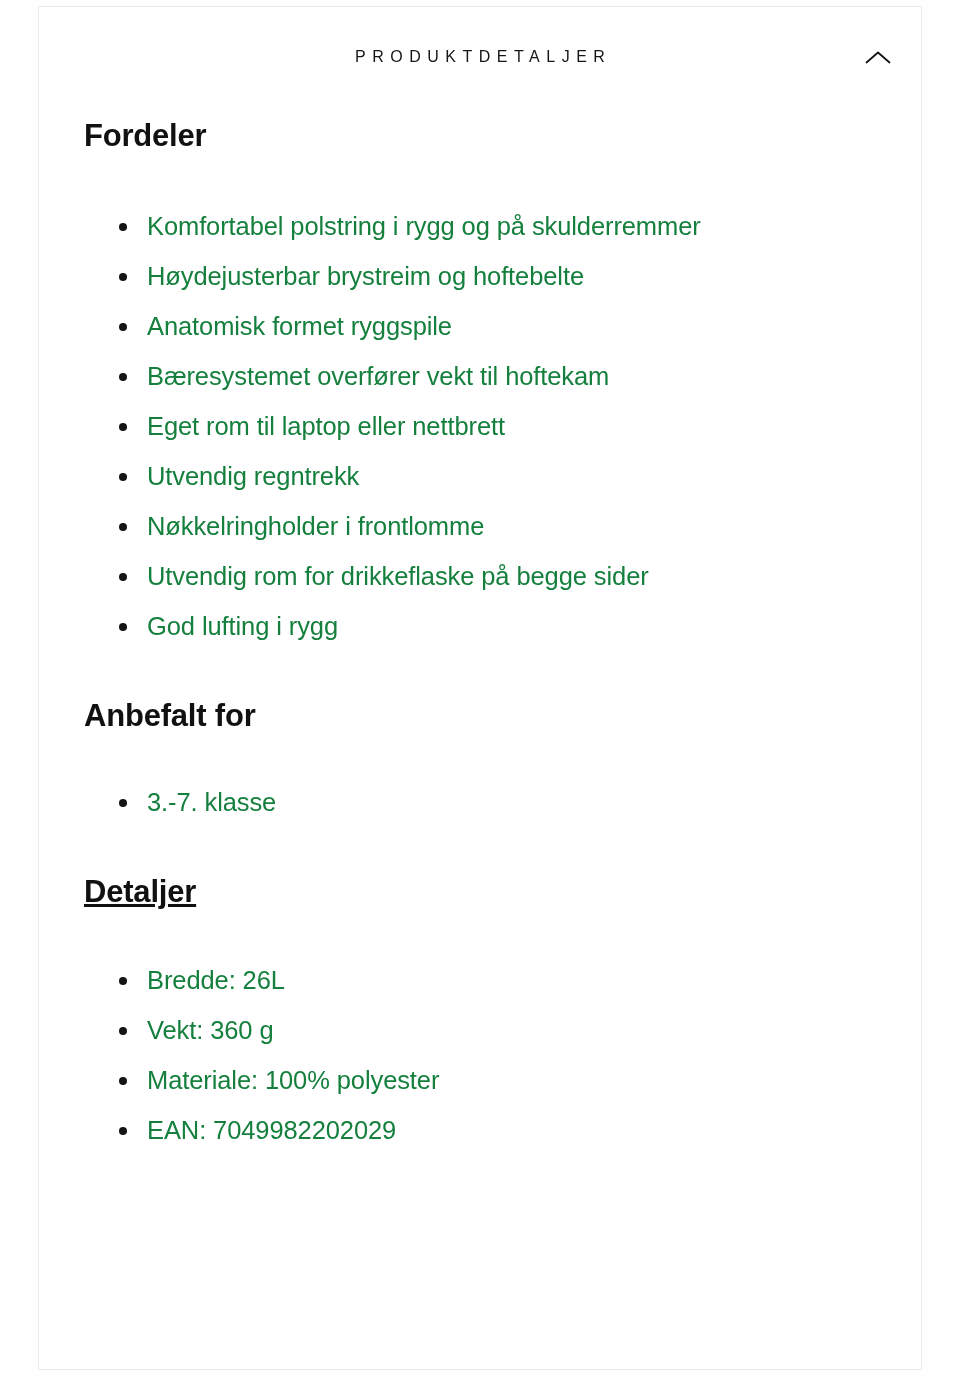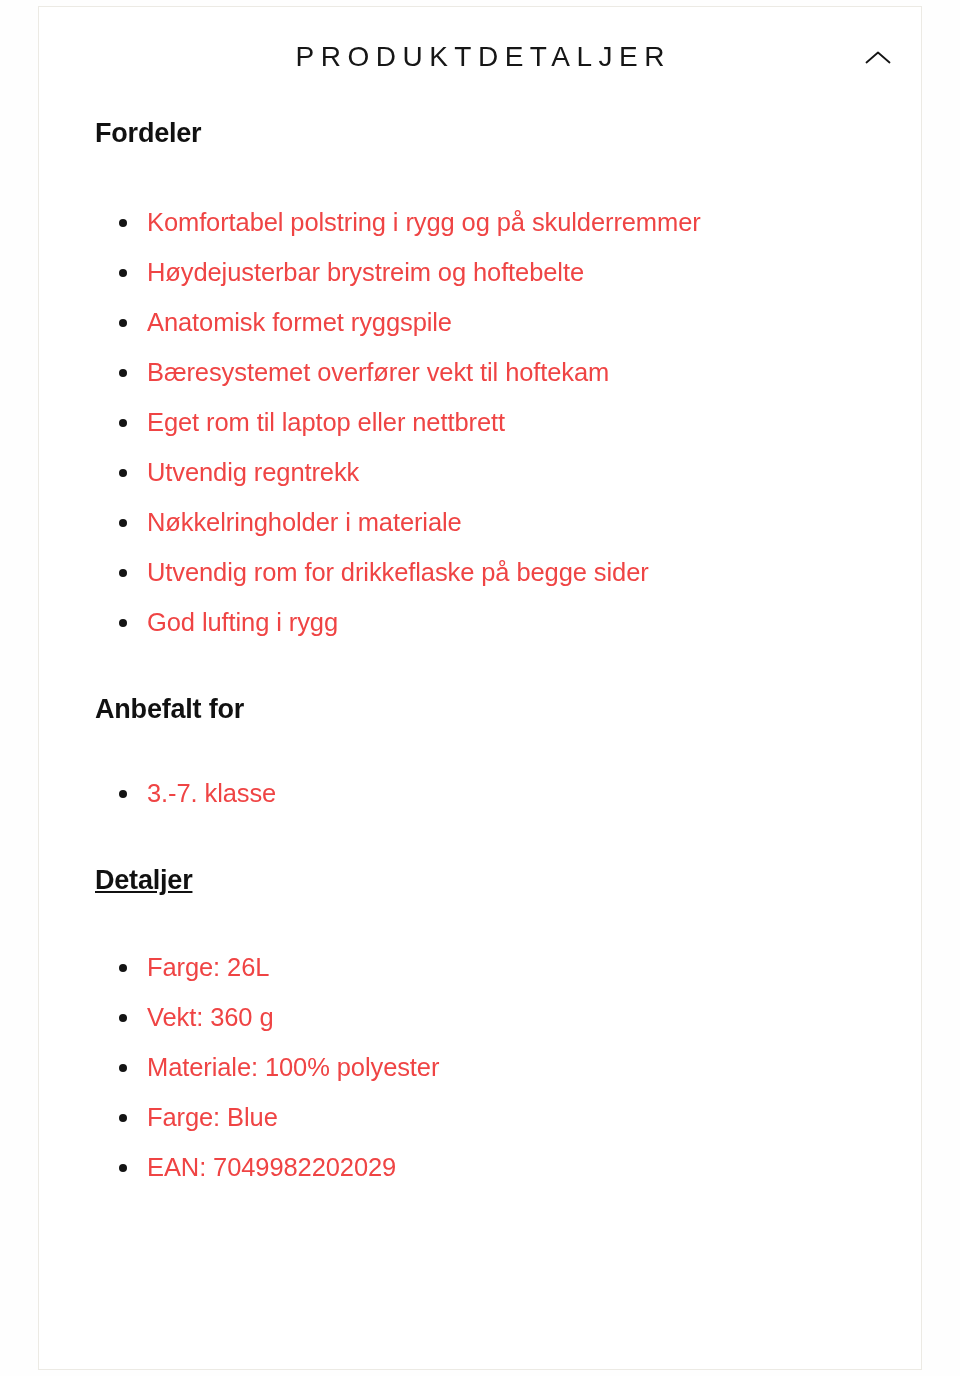--- a/index.html
+++ b/index.html
@@ -39,21 +39,21 @@
   .card-header {
     position: relative;
     height: 98px;
     display: flex;
     align-items: center;
     justify-content: center;
     padding: 0 8px;
     box-sizing: border-box;
   }
   .card-header-title {
-    font-size: 28px;
+    font-size: 16px;
     font-weight: 400;
     letter-spacing: 6.5px;
     color: #161616;
     text-indent: 6.5px;
     white-space: nowrap;
     line-height: 1;
     transform: translateY(1px);
   }
   .chevron-btn {
     position: absolute;
@@ -71,25 +71,25 @@
   }
   .chevron-btn svg { display: block; }
 
   
   .card-body {
     padding: 0 20px 0 44px;
     box-sizing: border-box;
   }
 
   .section-heading {
-    font-size: 27px;
+    font-size: 31px;
     font-weight: 700;
     letter-spacing: -0.2px;
     color: #111111;
-    margin: 12px;
+    margin: 1px;
     line-height: 1.1;
     white-space: nowrap;
   }
   .section-heading.benefits   { margin-top: 14px; }
   .section-heading.recommend  { margin-top: 48px; }
   .section-heading.details    { margin-top: 48px; text-decoration: underline; }
 
   ul.bullet-list {
     list-style: none;
     margin: 0;
@@ -97,21 +97,21 @@
   }
   ul.bullet-list.benefits-list  { margin-top: 48px; }
   ul.bullet-list.recommend-list { margin-top: 44px; }
   ul.bullet-list.details-list   { margin-top: 46px; }
 
   ul.bullet-list li {
     position: relative;
     font-size: 25.5px;
     font-weight: 400;
     line-height: 50px;
-    color: #ef4444;
+    color: #15803d;
     padding-left: 64px;
     letter-spacing: -0.1px;
     white-space: nowrap;
   }
   ul.bullet-list li::before {
     content: "";
     position: absolute;
     left: 36px;
     top: 22px;
     width: 8px;
@@ -139,35 +139,34 @@
     <div class="card-body">
 
       <h3 class="section-heading benefits">Fordeler</h3>
       <ul class="bullet-list benefits-list">
         <li>Komfortabel polstring i rygg og på skulderremmer</li>
         <li>Høydejusterbar brystreim og hoftebelte</li>
         <li>Anatomisk formet ryggspile</li>
         <li>Bæresystemet overfører vekt til hoftekam</li>
         <li>Eget rom til laptop eller nettbrett</li>
         <li>Utvendig regntrekk</li>
-        <li>Nøkkelringholder i materiale</li>
+        <li>Nøkkelringholder i frontlomme</li>
         <li>Utvendig rom for drikkeflaske på begge sider</li>
         <li>God lufting i rygg</li>
       </ul>
 
       <h3 class="section-heading recommend">Anbefalt for</h3>
       <ul class="bullet-list recommend-list">
         <li>3.-7. klasse</li>
       </ul>
 
       <h3 class="section-heading details">Detaljer</h3>
       <ul class="bullet-list details-list">
-        <li>Farge: 26L</li>
+        <li>Bredde: 26L</li>
         <li>Vekt: 360 g</li>
         <li>Materiale: 100% polyester</li>
-        <li>Farge: Blue</li>
         <li>EAN: 7049982202029</li>
       </ul>
 
     </div>
   </section>
 
 </div>
 
 </body></html>

